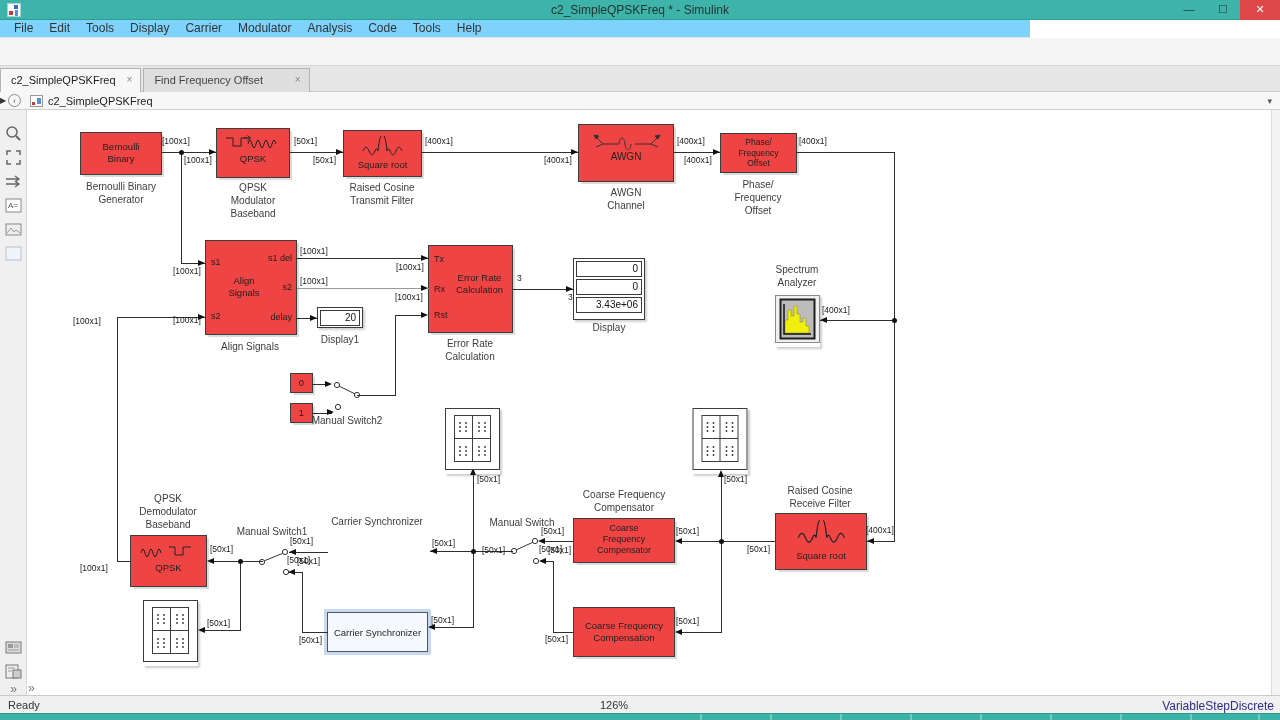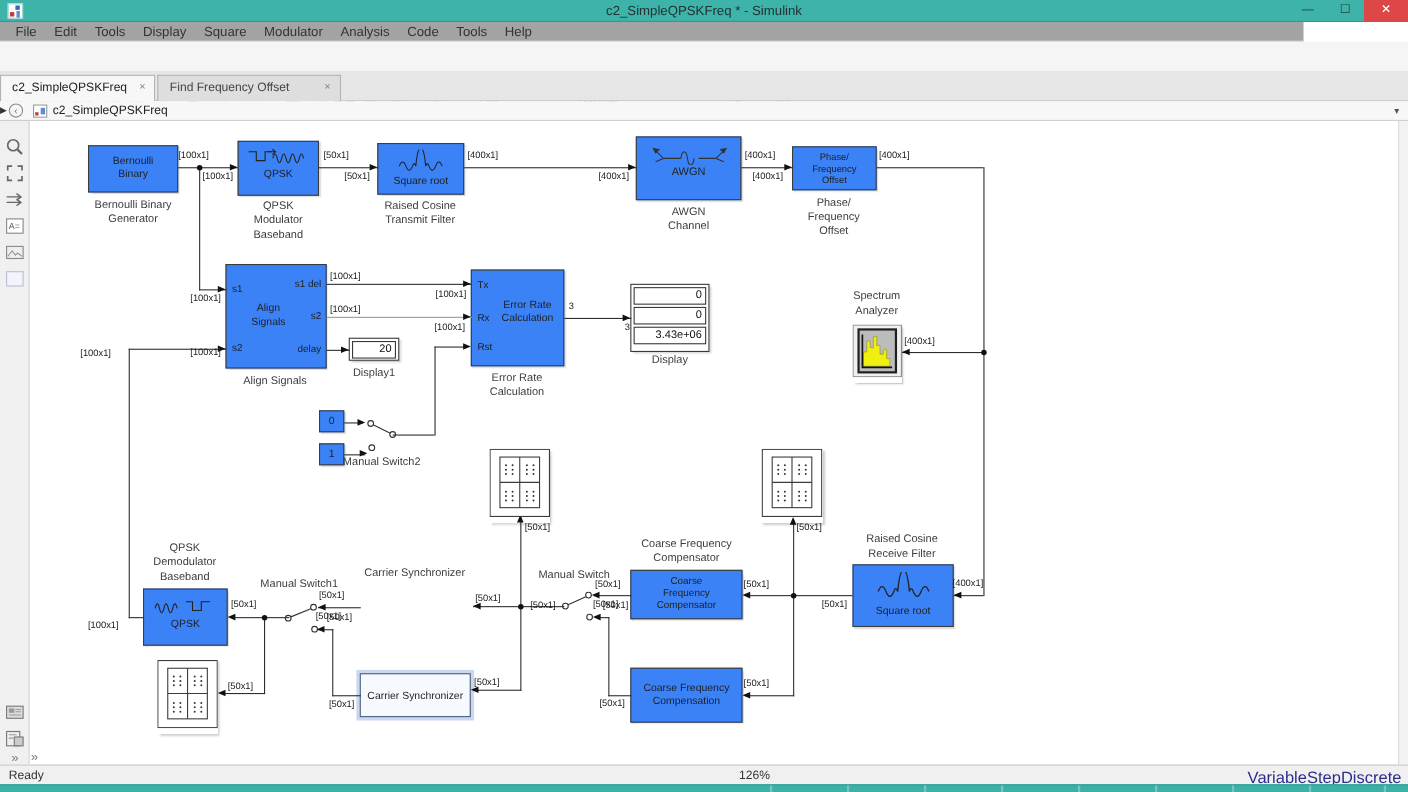--- a/index.html
+++ b/index.html
@@ -9,21 +9,21 @@
   
   #titlebar { position:absolute; left:0; top:0; width:1280px; height:20px; background:#3eb3a9; border-bottom:1px solid #2d9c92; }
   #title-text { position:absolute; left:0; right:0; top:3px; text-align:center; font-size:12px; color:#233; }
   .winbtn { position:absolute; top:0; height:20px; width:34px; text-align:center; font-size:11px; color:#1e3a37; line-height:19px; cursor:default; }
   #btn-min { right:74px; } #btn-max { right:40px; }
   #btn-close { right:0; width:40px; background:#dd4747; color:#fff; }
   #app-icon { position:absolute; left:7px; top:3px; width:14px; height:14px; background:#fff; border:1px solid #9fd8d2; }
   #app-icon i { position:absolute; display:block; }
 
   
-  #menubar { position:absolute; left:0; top:20px; width:1185px; height:18px; background:#a3a3a3; border-bottom:1px solid #e2e2e2; display:flex; align-items:center; padding-left:6px; }
+  #menubar { position:absolute; left:0; top:20px; width:1030px; height:18px; background:#7dd3fc; border-bottom:1px solid #e2e2e2; display:flex; padding-left:6px; }
   .menu-item { font-size:12px; color:#333; padding:1px 8px; }
 
   
   #toolbar { position:absolute; left:0; top:38px; width:1280px; height:28px; background:#f5f5f5; border-bottom:1px solid #d6d6d6; }
   .tbtn { position:absolute; top:43px; width:18px; height:18px; }
   .tsep { position:absolute; top:42px; width:1px; height:20px; background:#d0d0d0; }
   .caret { position:absolute; top:50px; width:0; height:0; border:3px solid transparent; border-top:4px solid #666; }
   .stoptime { position:absolute; left:437px; top:44px; width:75px; height:17px; border:1px solid #abadb3; font-size:11px; padding:0 4px; color:#222; font-family:"Liberation Sans",sans-serif; }
   .simmode { position:absolute; left:520px; top:44px; width:128px; height:17px; border:1px solid #abadb3; background:#fff; font-size:11px; color:#222; line-height:15px; padding-left:5px; }
   .simmode .dd { position:absolute; right:4px; top:6px; border:3px solid transparent; border-top:4px solid #555; }
@@ -41,21 +41,21 @@
   #bc-icon { position:absolute; left:30px; top:3px; width:13px; height:12px; background:#fff; border:1px solid #999; }
   #bc-text { position:absolute; left:48px; top:3px; font-size:11px; color:#222; }
   #bc-arrow { position:absolute; top:4px; font-size:8px; color:#333; }
   #bc-dd { position:absolute; right:8px; top:4px; font-size:9px; color:#555; }
 
   
   #palette { position:absolute; left:0; top:110px; width:27px; height:585px; background:#f0f0f0; border-right:1px solid #d5d5d5; }
   .pal-btn { position:absolute; left:4px; width:19px; height:19px; color:#555; font-size:10px; text-align:center; }
   #vscroll { position:absolute; right:0; top:110px; width:9px; height:585px; background:#f3f3f3; border-left:1px solid #dcdcdc; }
 
-  .blk { position:absolute; border:1px solid #3c3c3c; background:#3b82f6; box-shadow:1.5px 1.5px 1px rgba(0,0,0,.14); }
+  .blk { position:absolute; border:1px solid #3c3c3c; background:#ef4444; box-shadow:1.5px 1.5px 1px rgba(0,0,0,.14); }
   .blk.sel { background:#f6f9fe; border-color:#46557a; box-shadow:0 0 0 3px #c9d8ef; }
   .bt { position:absolute; left:0; right:0; text-align:center; font-size:9.5px; line-height:12px; color:#1f1f1f; white-space:pre-line; }
   .lbl { position:absolute; transform:translateX(-50%); text-align:center; font-size:10px; line-height:13px; color:#3d3d3d; white-space:pre-line; }
   .port { position:absolute; font-size:9px; color:#1f1f1f; white-space:nowrap; }
   .sig { position:absolute; font-size:8.5px; color:#1a1a1a; white-space:nowrap; }
 
   .wh { position:absolute; height:1px; background:#2e2e2e; }
   .wv { position:absolute; width:1px; background:#2e2e2e; }
   .dot { position:absolute; width:5px; height:5px; border-radius:50%; background:#111; }
   .ar { position:absolute; width:0; height:0; }
@@ -64,22 +64,22 @@
   .dval { border:1px solid #3a3a3a; background:#fff; font-size:10px; color:#111; text-align:right; padding:0 3px; line-height:14px; }
 
   .scope { position:absolute; box-shadow:2px 2px 2px rgba(0,0,0,.2); }
   .msw { position:absolute; }
   .bicon { position:absolute; }
 
   
   #brk-more { position:absolute; left:28px; top:681px; font-size:12px; color:#777; }
   #statusbar { position:absolute; left:0; top:695px; width:1280px; height:18px; background:#f0f0f0; border-top:1px solid #c9c9c9; }
   #status-left { position:absolute; left:8px; top:3px; font-size:11px; color:#333; }
-  #status-zoom { position:absolute; left:600px; width:100px; text-align:right; top:3px; font-size:11px; color:#333; }
-  #status-right { position:absolute; right:6px; top:3px; font-size:15px; color:#2d2d8c;text-align:right; }
+  #status-zoom { position:absolute; left:600px; width:100px; text-align:left; top:3px; font-size:11px; color:#333; }
+  #status-right { position:absolute; right:6px; top:3px; font-size:12px; color:#2d2d8c;text-align:right; }
   #taskstrip { position:absolute; left:0; top:713px; width:1280px; height:7px; background:#3cb2a7; border-top:1px solid #2a9a8f; }
   #taskstrip i { position:absolute; top:0; width:2px; height:7px; background:rgba(255,255,255,.28); }
 </style>
 </head>
 <body>
 
 <div id="app">
 
   <div id="titlebar">
     <span id="app-icon">
@@ -91,21 +91,21 @@
     <span id="btn-min" class="winbtn">—</span>
     <span id="btn-max" class="winbtn">☐</span>
     <span id="btn-close" class="winbtn">✕</span>
   </div>
 
   <div id="menubar">
       <span class="menu-item">File</span>
       <span class="menu-item">Edit</span>
       <span class="menu-item">Tools</span>
       <span class="menu-item">Display</span>
-      <span class="menu-item">Square</span>
+      <span class="menu-item">Carrier</span>
       <span class="menu-item">Modulator</span>
       <span class="menu-item">Analysis</span>
       <span class="menu-item">Code</span>
       <span class="menu-item">Tools</span>
       <span class="menu-item">Help</span>
     </div>
 
   <div id="toolbar">
     <svg class="tbtn" style="left:4px" viewBox="0 0 18 18">
         <path d="M3,1 h8 l3,3 v13 h-11 z" fill="#fff" stroke="#8a8a8a"></path>

